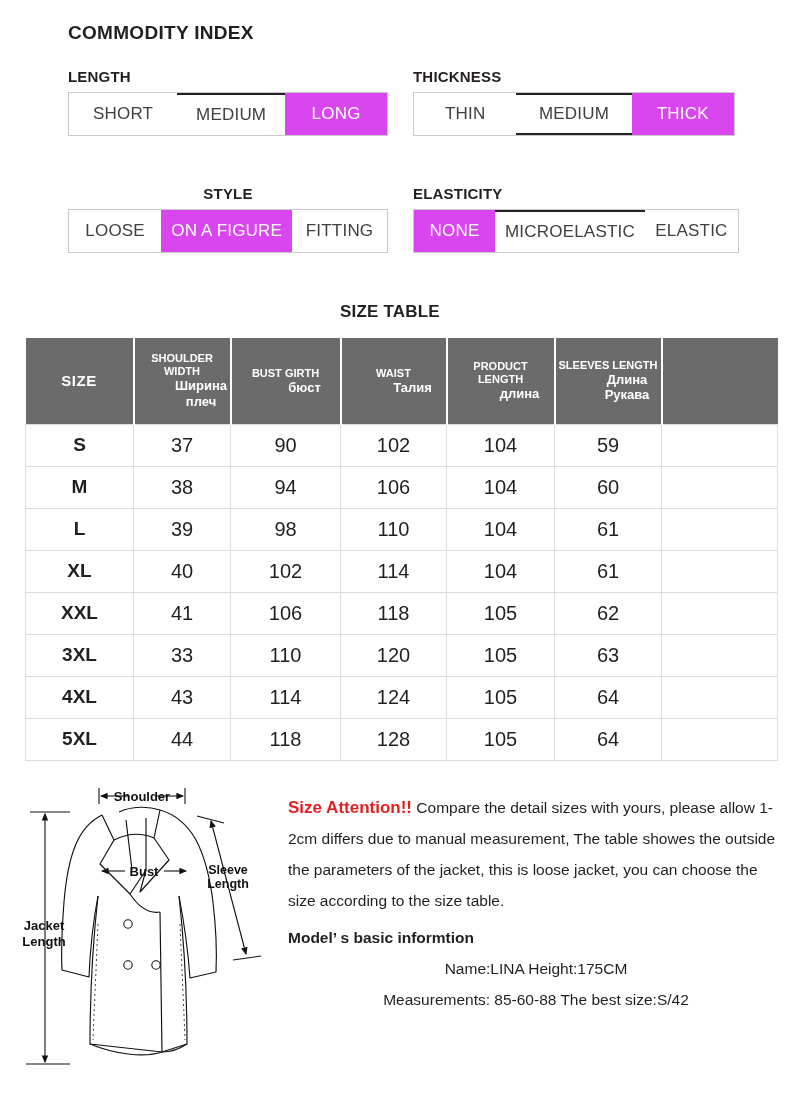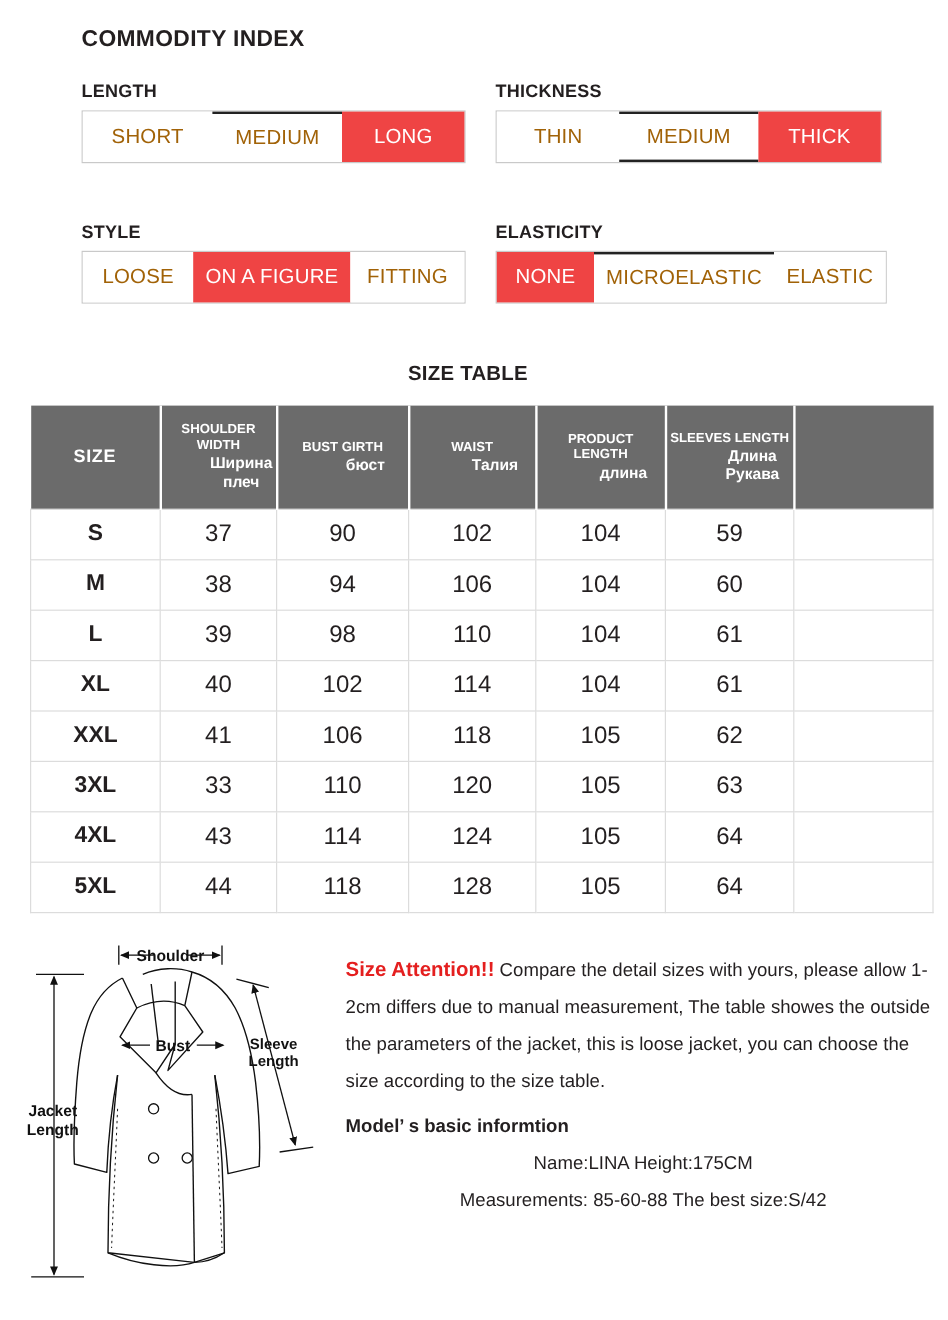--- a/index.html
+++ b/index.html
@@ -39,35 +39,35 @@
     background: #fff;
     height: 44px;
     align-items: stretch;
   }
   .attr-cell {
     display: flex;
     align-items: center;
     justify-content: center;
     font-size: 17px;
     letter-spacing: .2px;
-    color: #a16207;
+    color: #404040;
     background: #fff;
     white-space: nowrap;
     padding: 0 10px;
   }
   .attr-cell.sel {
-    background: #ef4444;
+    background: #d946ef;
     color: #ffffff;
   }
   .attr-cell.rule-top { border-top: 2px solid #222; }
   .attr-cell.rule-bottom { border-bottom: 2px solid #222; }
 
   #grp-length   { left: 68px;  top: 68px;  width: 320px; }
   #grp-thick    { left: 413px; top: 68px;  width: 322px; }
-  #grp-style    { left: 68px;  top: 185px; width: 320px; }
+  #grp-style    { left: 68px;  top: 185px; width: 320px; text-align: center; }
   #grp-elastic  { left: 413px; top: 185px; width: 326px; }
 
   
   .size-table-title {
     position: absolute;
     left: 340px; top: 302px;
     font-size: 17px;
     font-weight: bold;
     letter-spacing: .2px;
   }

